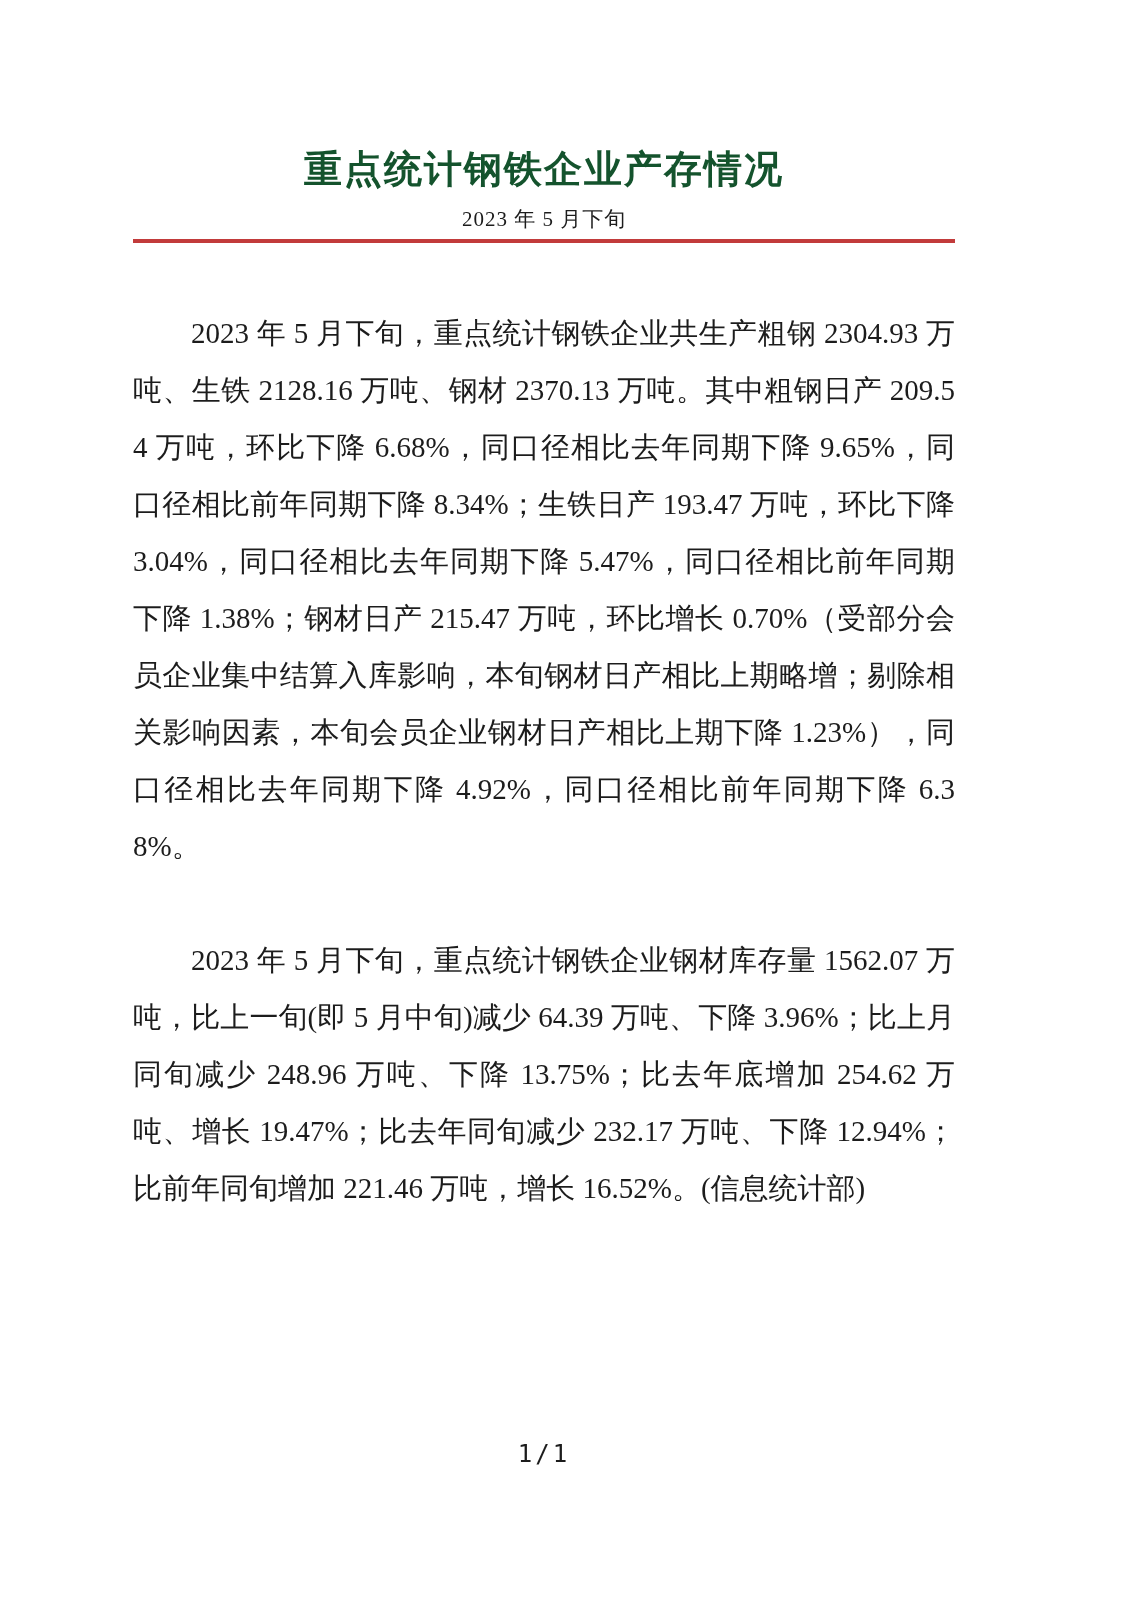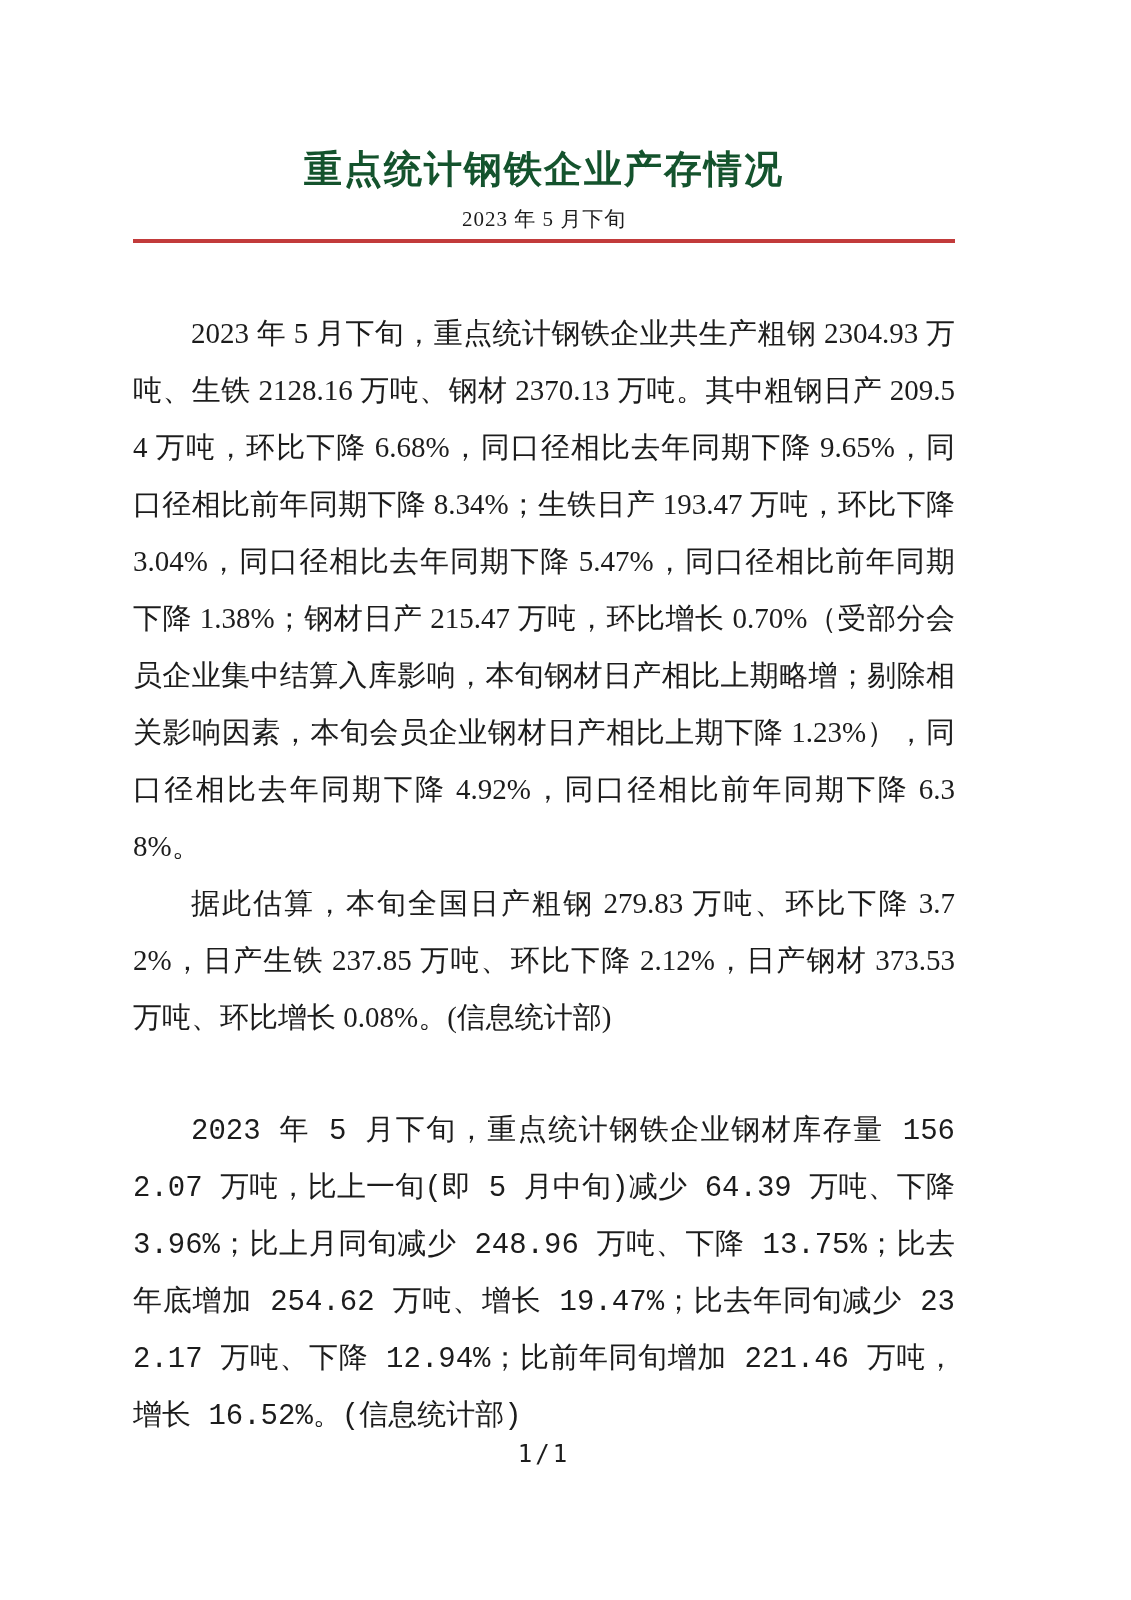--- a/index.html
+++ b/index.html
@@ -57,21 +57,20 @@
     line-height: 57px;
     text-align: justify;
   }
   .doc-body p {
     margin: 0;
     text-indent: 2em;
     word-break: break-all;
   }
   .doc-body p.para-gap {
     margin-top: 57px;
-    font-family: Liberation Mono, monospace;
   }
   .page-number {
     position: absolute;
     top: 1440px;
     left: 0;
     width: 100%;
     text-align: center;
     font-family: "DejaVu Sans Mono", "Liberation Mono", monospace;
     font-weight: normal;
     font-size: 24px;
@@ -85,19 +84,18 @@
 
   <h1 class="doc-title">重点统计钢铁企业产存情况</h1>
 
   <div class="doc-subtitle">2023 年 5 月下旬</div>
 
 
   <hr class="red-rule">
 
   <div class="doc-body">
     <p>2023 年 5 月下旬，重点统计钢铁企业共生产粗钢 2304.93 万吨、生铁 2128.16 万吨、钢材 2370.13 万吨。其中粗钢日产 209.54 万吨，环比下降 6.68%，同口径相比去年同期下降 9.65%，同口径相比前年同期下降 8.34%；生铁日产 193.47 万吨，环比下降 3.04%，同口径相比去年同期下降 5.47%，同口径相比前年同期下降 1.38%；钢材日产 215.47 万吨，环比增长 0.70%（受部分会员企业集中结算入库影响，本旬钢材日产相比上期略增；剔除相关影响因素，本旬会员企业钢材日产相比上期下降 1.23%），同口径相比去年同期下降 4.92%，同口径相比前年同期下降 6.38%。</p>
-    <p>据此估算，本旬全国日产粗钢 279.83 万吨、环比下降 3.72%，日产生铁 237.85 万吨、环比下降 2.12%，日产钢材 373.53 万吨、环比增长 0.08%。(信息统计部)</p>
     <p class="para-gap">2023 年 5 月下旬，重点统计钢铁企业钢材库存量 1562.07 万吨，比上一旬(即 5 月中旬)减少 64.39 万吨、下降 3.96%；比上月同旬减少 248.96 万吨、下降 13.75%；比去年底增加 254.62 万吨、增长 19.47%；比去年同旬减少 232.17 万吨、下降 12.94%；比前年同旬增加 221.46 万吨，增长 16.52%。(信息统计部)</p>
   </div>
 
   <div class="page-number">1/1</div>
 
 </div>
 
 </body></html>

